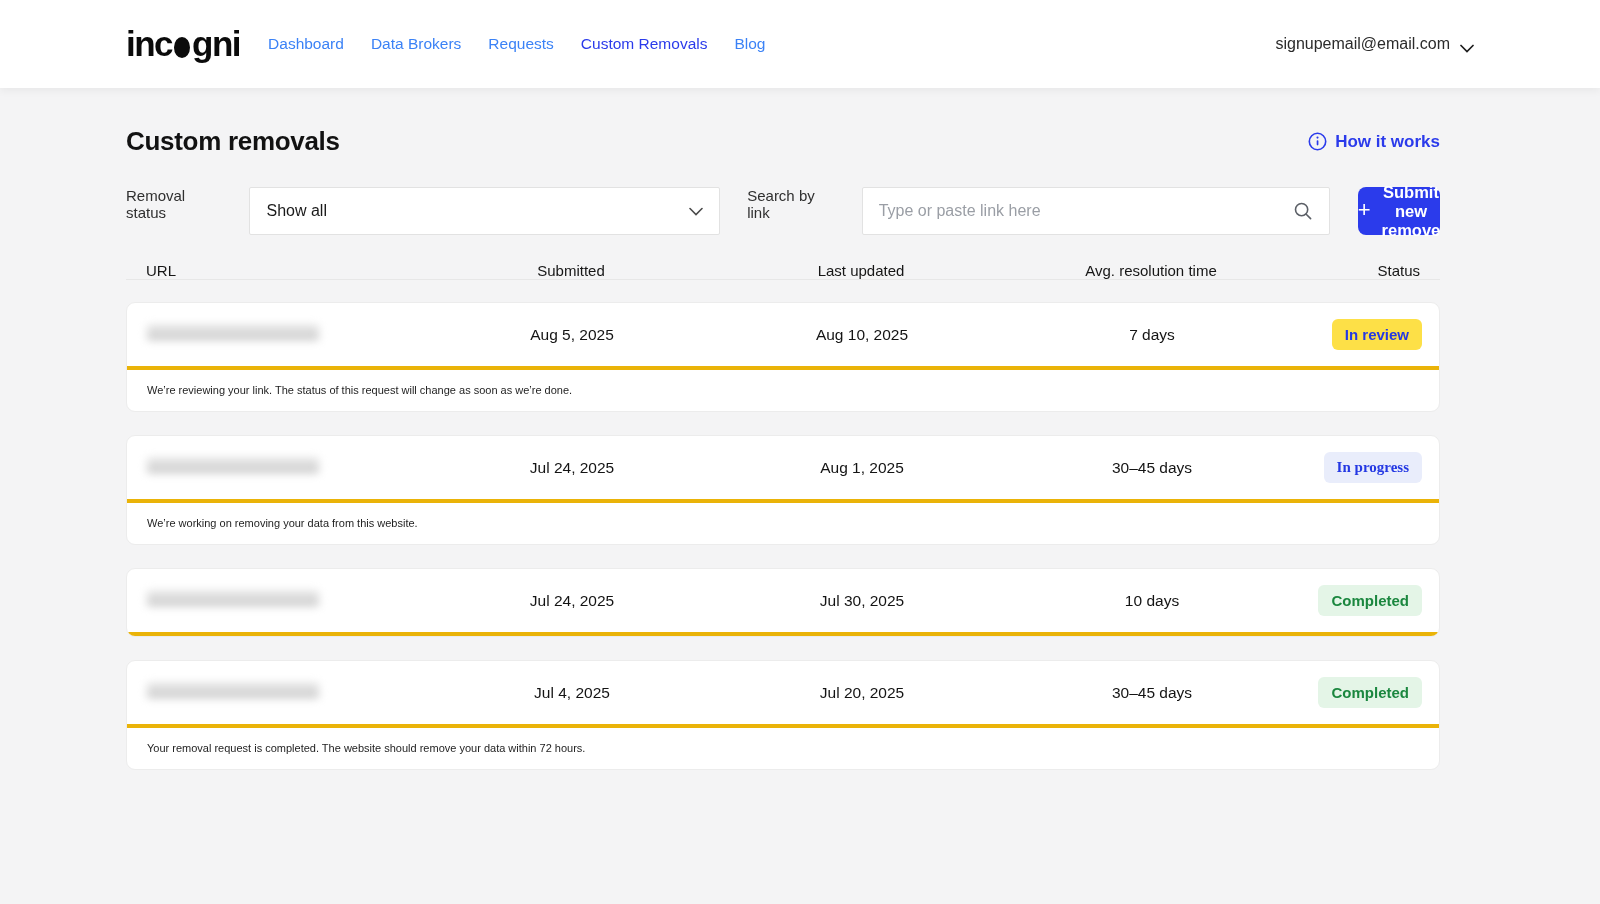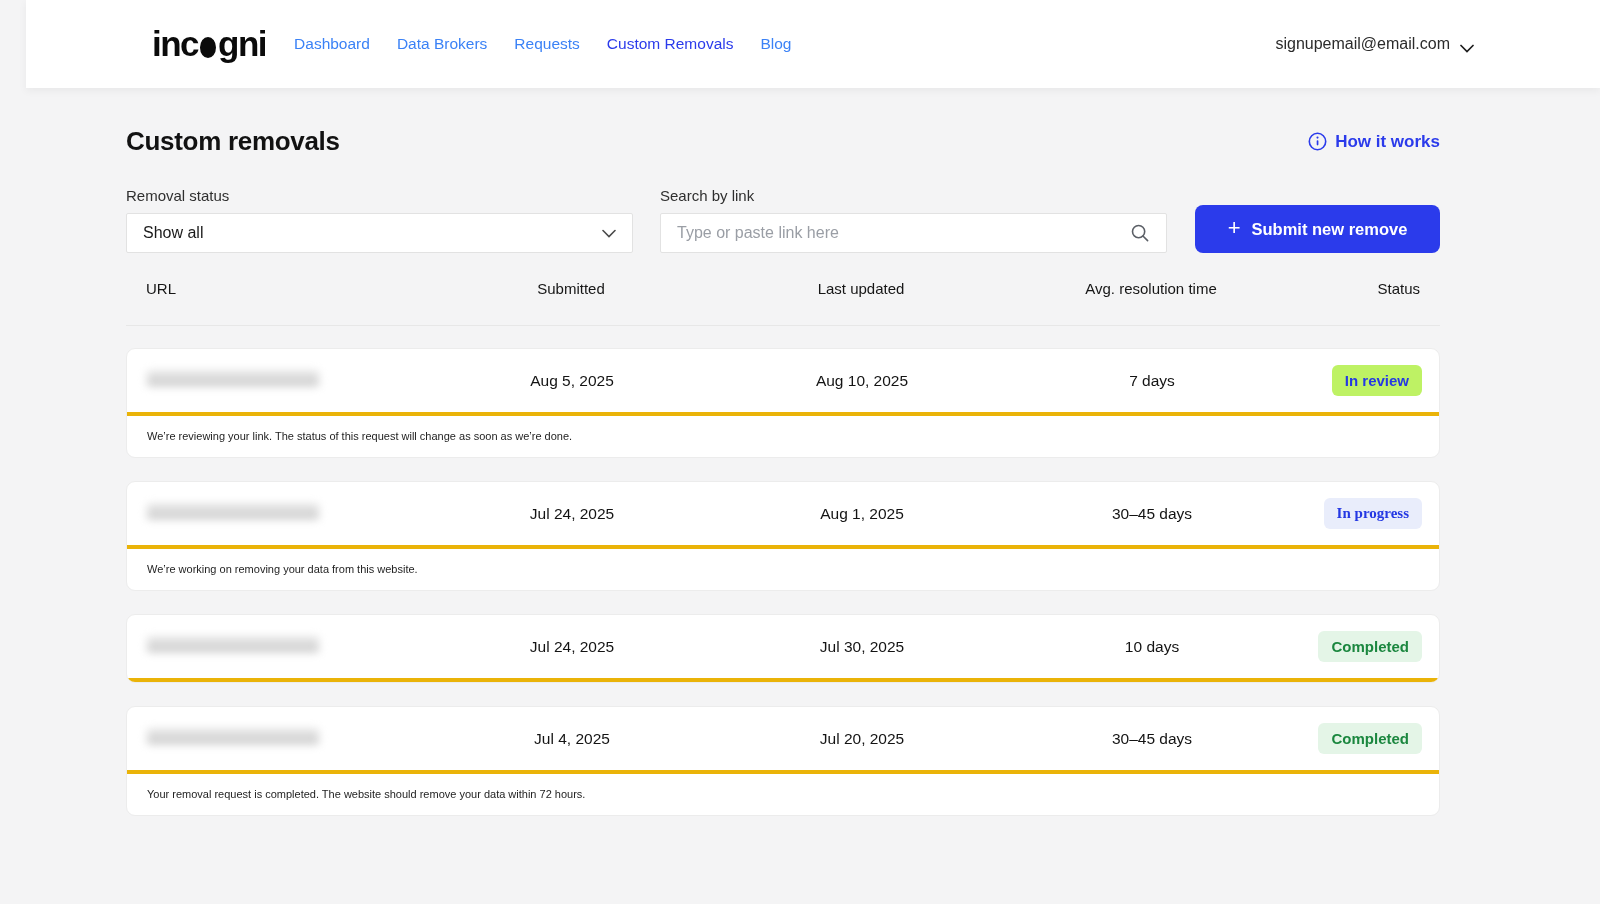--- a/index.html
+++ b/index.html
@@ -10,21 +10,21 @@
     color:#161616;
   }
   :root { --accent:#2b3beb; }
 
   
   .header {
     height:88px; background:#ffffff;
     display:flex; align-items:center;
     padding:0 126px 0 126px;
     box-shadow:0 3px 8px rgba(0,0,0,0.05);
-    position:relative; z-index:2;margin-left:26px;
+    position:relative; z-index:2;
   }
   .logo { display:flex; align-items:center; font-weight:800; font-size:35px; letter-spacing:-1.5px; color:#0b0b0b; cursor:pointer; }
   .logo .logo-o {
     display:inline-block; width:16px; height:21px; background:#0b0b0b;
     border-radius:50%; margin:7px 2px 0 2px;
   }
   .nav { display:flex; align-items:center; gap:27px; margin-left:28px; }
   .nav-item { font-size:15.5px; color:#3b82f6; cursor:pointer; }
   .nav-item.active { color:var(--accent); }
   .account { margin-left:auto; display:flex; align-items:flex-end; gap:10px; cursor:pointer; }
@@ -32,24 +32,24 @@
   .chev { width:14px; height:9px; display:inline-block; }
 
   
   .content { margin-left:126px; width:1314px; }
 
   .title-row { display:flex; justify-content:space-between; align-items:center; margin-top:38px; }
   .page-title { font-size:26px; font-weight:700; letter-spacing:-0.3px; color:#121212; }
   .how-link { display:flex; align-items:center; gap:8px; color:var(--accent); font-weight:700; font-size:17px; cursor:pointer; }
 
   .filters { display:flex; align-items:flex-end; margin-top:30px; gap:27px; }
-  .field { display:flex; flex-direction:column; }
+  .field { display:flex; flex-direction:row;gap:28px; }
   .field-label { font-size:15px; color:#2f2f2f; margin-bottom:9px; }
   .select, .search {
-    width:507px; height:40px; background:#fff;
+    width:507px; height:48px; background:#fff;
     border:1px solid #e2e2e2; border-radius:2px;
     display:flex; align-items:center; padding:0 16px;
     cursor:pointer;
   }
   .select-value { font-size:16px; color:#1a1a1a; flex:1; }
   .search input {
     border:none; outline:none; flex:1; font-size:16px;
     font-family:inherit; color:#1a1a1a; background:transparent;
   }
   .search input::placeholder { color:#9a9ea5; }
@@ -57,21 +57,21 @@
     margin-left:1px; height:48px; width:246px;
     background:var(--accent); color:#fff; border:none; border-radius:8px;
     font-family:inherit; font-size:16.5px; font-weight:700;
     display:flex; align-items:center; justify-content:center; gap:11px;
     cursor:pointer;
   }
   .plus { font-size:22px; font-weight:400; line-height:1; margin-top:-2px; }
 
   
   .grid-cols { display:grid; grid-template-columns:300px 290px 290px 290px 1fr; align-items:center; }
-  .table-head { margin-top:27px; padding-bottom:28px; border-bottom:1px solid #e7e7e7; }
+  .table-head { margin-top:27px; padding-bottom:0; border-bottom:1px solid #e7e7e7; }
   .th { font-size:15px; color:#161616; text-align:center; }
   .th.url { text-align:left; padding-left:20px; }
   .th.status { text-align:right; padding-right:20px; }
 
   .requests { margin-top:22px; }
   .card {
     background:#fff; border:1px solid #ececec; border-radius:9px;
     margin-bottom:23px; overflow:hidden;
   }
   .data-row { height:67px; border-bottom:4px solid #eab308; }
@@ -161,21 +161,21 @@
     <span class="th status">Status</span>
   </div>
 
   <div class="requests">
   <div class="card">
     <div class="grid-cols data-row">
       <div class="cell url"><span class="blur-bar"></span></div>
       <div class="cell">Aug 5, 2025</div>
       <div class="cell">Aug 10, 2025</div>
       <div class="cell">7 days</div>
-      <div class="cell status"><span class="badge" style="background: #bef264; color: rgb(36, 56, 227);">In review</span></div>
+      <div class="cell status"><span class="badge" style="background: #fde047; color: rgb(36, 56, 227);">In review</span></div>
     </div>
     <div class="card-message">We’re reviewing your link. The status of this request will change as soon as we’re done.</div>
   </div>
 
   <div class="card">
     <div class="grid-cols data-row">
       <div class="cell url"><span class="blur-bar"></span></div>
       <div class="cell">Jul 24, 2025</div>
       <div class="cell">Aug 1, 2025</div>
       <div class="cell">30–45 days</div>

